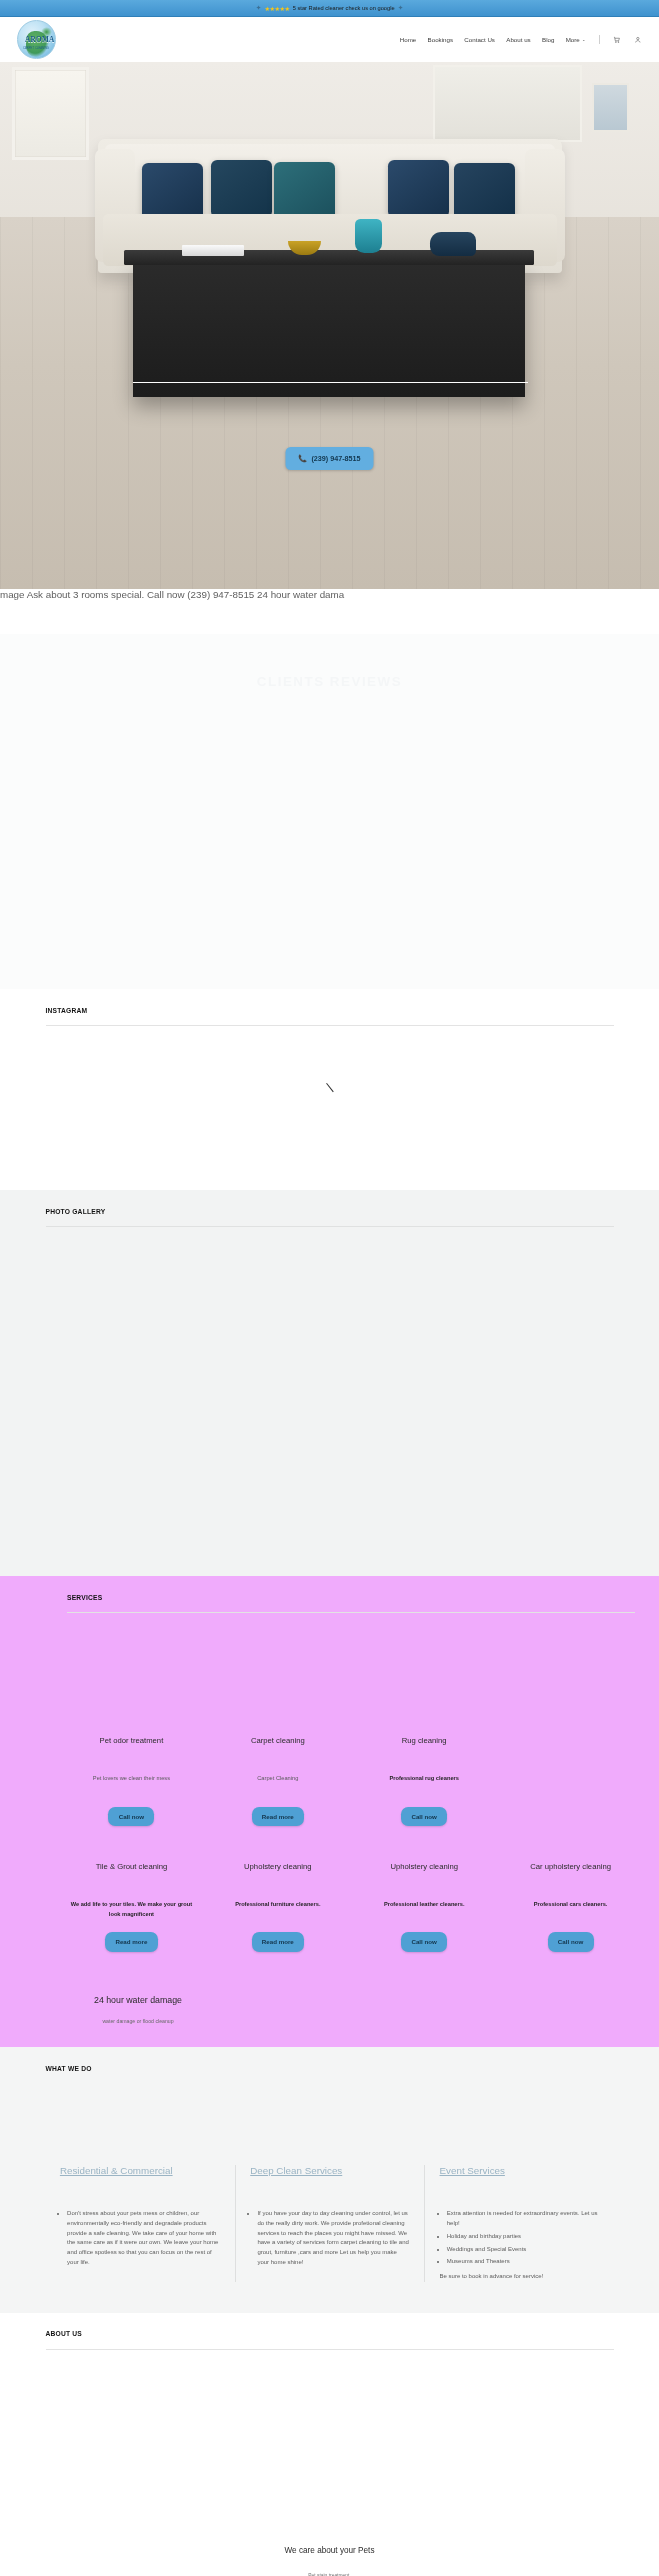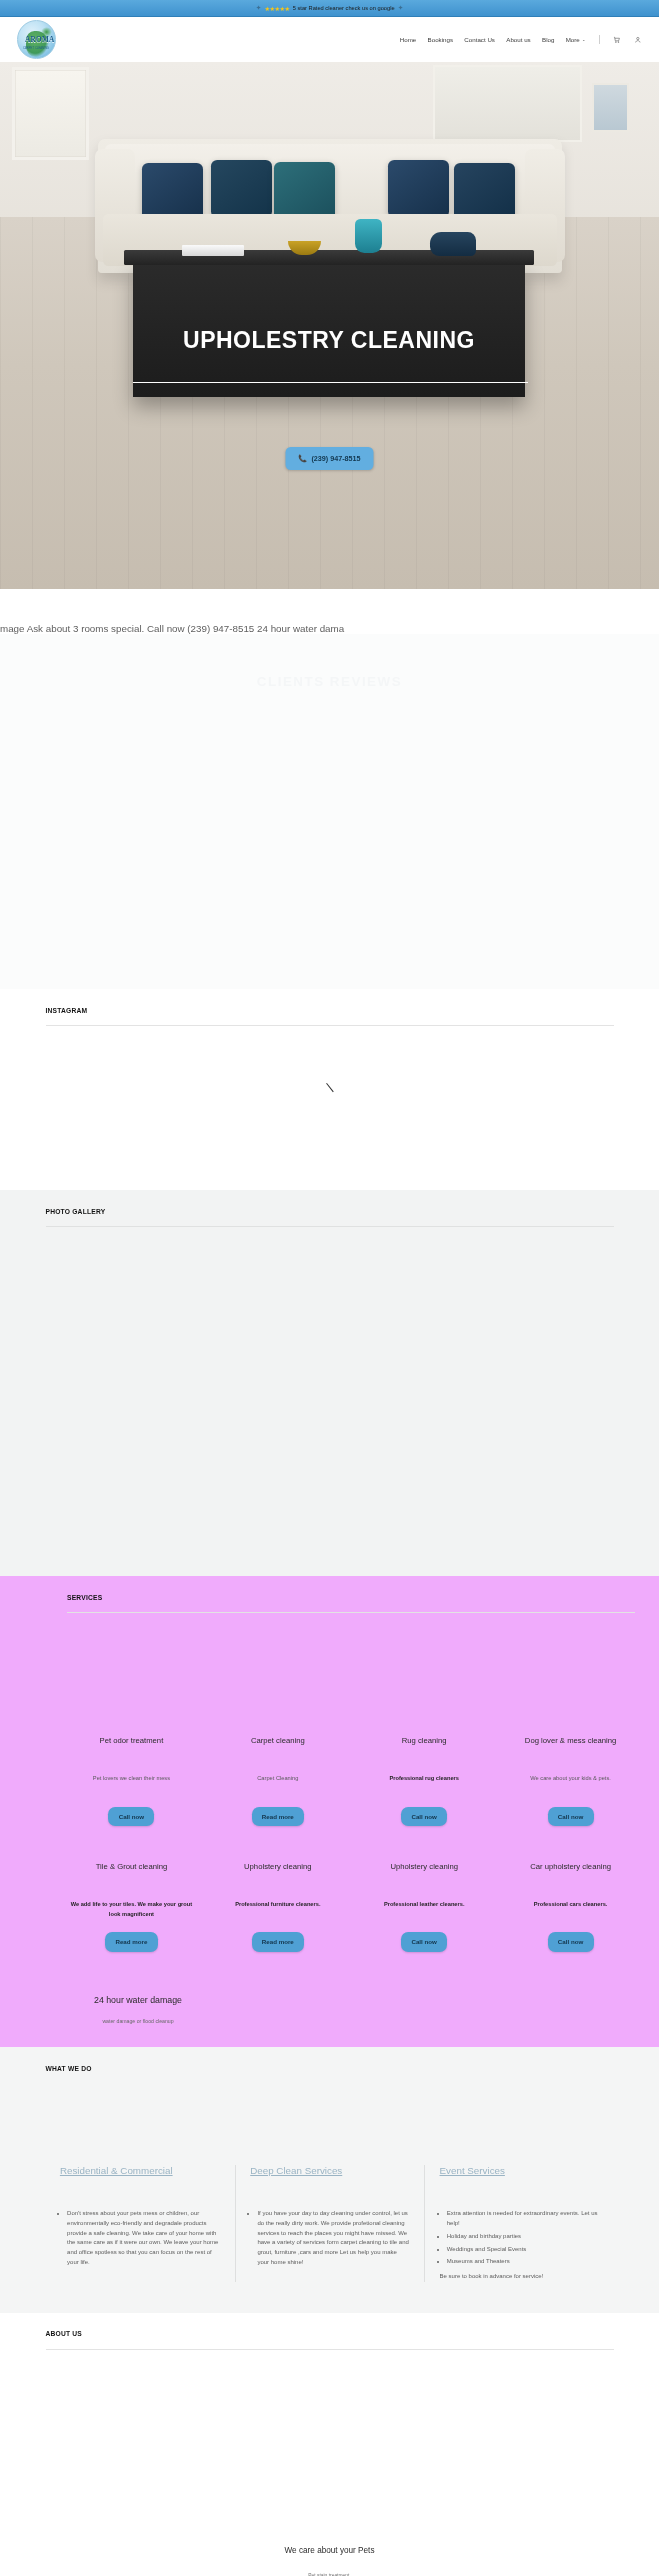--- a/index.html
+++ b/index.html
@@ -172,21 +172,21 @@
   .hero-cta {
     position: absolute; left: 50%; top: 385px; transform: translateX(-50%);
     background: #62aee0; color: #12374f; border: none;
     padding: 7.2px 13.4px; border-radius: 5.2px; font-size: 7.2px; font-weight: bold;
     display: inline-flex; align-items: center; gap: 4.1px; cursor: pointer;
     box-shadow: 0 1px 2.6px rgba(0,0,0,.18);
   }
 
   
   .marquee {
-    height: 45px; background: #ffffff; display: flex; align-items: flex-end;
+    height: 45px; background: #ffffff; display: flex; align-items: flex-start;
     overflow: hidden; white-space: nowrap;
   }
   .marquee-text { font-size: 9.8px; color: #5e5e5e; padding-left: 0; white-space: nowrap; }
 
   
   .section { width: 659px; }
   .container { width: 614px; margin: 0 auto; padding: 0 23px; }
   .sec-head {
     font-size: 6.7px; font-weight: bold; letter-spacing: 0.2px;
     color: #121212; text-transform: uppercase; padding-top: 17.5px;
@@ -332,23 +332,20 @@
         <div class="sofa-seat"></div>
       </div>
       <div class="coffee-table">
         <div class="table-top"></div>
         <div class="book"></div>
         <div class="bowl"></div>
         <div class="vase"></div>
         <div class="shoe"></div>
       </div>
     </div>
-    <div class="hero-banner">
-      <h1 class="hero-title">UPHOLESTRY CLEANING</h1>
-    </div>
     <div class="hero-rule"></div>
     <button class="hero-cta">
       <span>📞</span>
       <span>(239) 947-8515</span>
     </button>
   </section>
 
   <div class="marquee">
     <div class="marquee-text">mage     Ask about 3 rooms special. Call now (239) 947-8515 24 hour water dama</div>
   </div>
@@ -390,26 +387,20 @@
           <div class="svc-card">
             <div class="svc-img"></div>
             <div class="svc-name">Carpet cleaning</div>
             <div class="svc-desc">Carpet Cleaning</div>
             <button class="svc-btn">Read more</button>
           </div>
           <div class="svc-card">
             <div class="svc-img"></div>
             <div class="svc-name">Rug cleaning</div>
             <div class="svc-desc bold">Professional rug cleaners</div>
-            <button class="svc-btn">Call now</button>
-          </div>
-          <div class="svc-card">
-            <div class="svc-img"></div>
-            <div class="svc-name">Dog lover &amp; mess cleaning</div>
-            <div class="svc-desc">We care about your kids &amp; pets.</div>
             <button class="svc-btn">Call now</button>
           </div>
         </div>
       </div>
 
       <div class="svc-grid svc-row2">
         <div class="svc-card">
           <div class="svc-name">Tile &amp; Grout cleaning</div>
           <div class="svc-desc bold">We add life to your tiles. We make your grout look magnificent</div>
           <button class="svc-btn">Read more</button>

